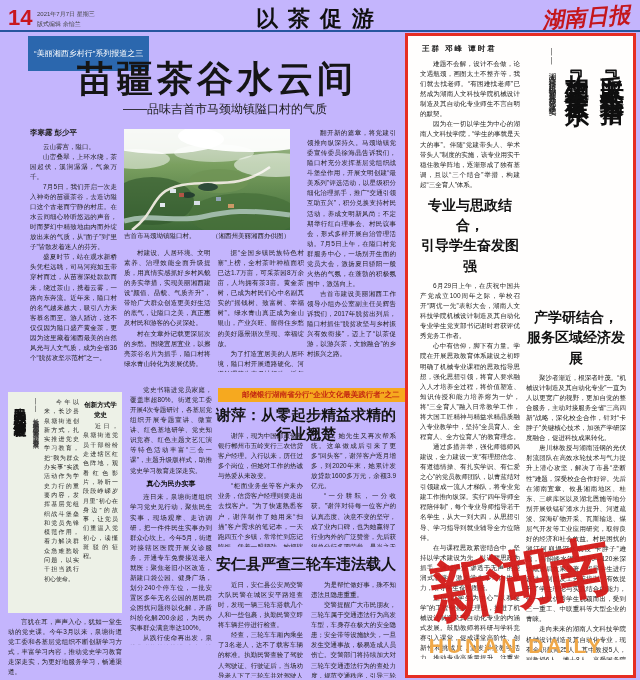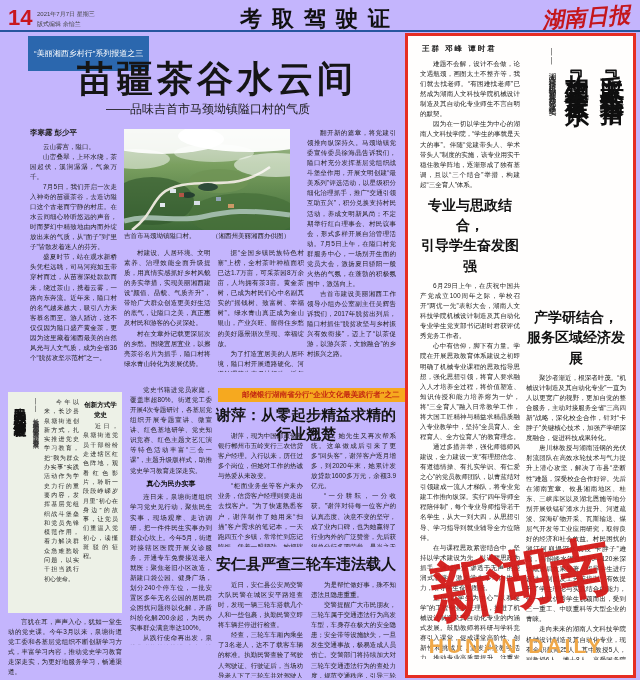--- a/index.html
+++ b/index.html
@@ -10,21 +10,21 @@
   .section-title{position:absolute;left:0;right:0;top:4px;text-align:center;font-family:"Liberation Serif",serif;font-size:22px;font-weight:900;letter-spacing:10px;color:#101010;}
   .paper-logo{position:absolute;right:10px;top:3px;font-size:22px;font-weight:800;color:#c4161c;font-style:italic;font-family:"DejaVu Serif",serif;transform:rotate(-4deg);}
   .blue-rule{position:absolute;left:0;top:30px;width:640px;height:2px;background:#27559e;}
   
   .txt{text-align:justify;overflow:hidden;line-height:1.55;color:#232323;}
   .txt p{margin:0;text-indent:2em;}
   .subhead{font-weight:800;text-align:center;white-space:pre-line;color:#111;}
   
   .kicker{position:absolute;left:28px;top:36px;background:#2b67ae;color:#fff;font-size:8px;padding:12px 6px;}
   .m-headline{position:absolute;left:28px;top:51px;width:370px;text-align:center;font-size:36px;font-weight:900;letter-spacing:4px;color:#151515;margin:4px;}
-  .m-subtitle{position:absolute;left:23px;top:101px;width:370px;text-align:center;font-size:12px;color:#1c1c1c;}
+  .m-subtitle{position:absolute;left:40px;top:101px;width:370px;text-align:center;font-size:12px;color:#1c1c1c;}
   .m-colL{position:absolute;left:30px;top:127px;width:87px;height:245px;font-size:6.5px;}
   .m-byline{font-weight:700;font-size:7.5px;margin-bottom:3px;text-indent:0 !important;}
   .m-colR{position:absolute;left:307px;top:128px;width:89px;height:244px;font-size:6.5px;}
   .m-photo{position:absolute;left:124px;top:129px;width:166px;height:101px;overflow:hidden;}
   .m-caption{position:absolute;left:124px;top:232px;width:166px;display:flex;justify-content:space-between;font-size:6.5px;color:#222;}
   .m-band{position:absolute;left:124px;top:248px;width:180px;height:124px;display:flex;gap:7px;}
   .m-band .bcol{flex:1;font-size:6.5px;}
   
   .lb-box{position:absolute;left:8px;top:392px;width:114px;height:221px;background:#edf1e7;padding:6px 4px;box-sizing:border-box;display:flex;gap:4px;}
   .lb-vh{writing-mode:vertical-rl;font-size:12.5px;font-weight:900;letter-spacing:1px;line-height:1.2;color:#111;}
@@ -58,21 +58,21 @@
 </head>
 <body>
 
 <div class="page">
 
   <div class="pagenum">14</div>
   <div class="dateblock">
     <div>2021年7月7日 星期三</div>
     <div>版式编辑 余怡兰</div>
   </div>
-  <div class="section-title">考取驾驶证</div>
+  <div class="section-title">以茶促游</div>
   <div class="paper-logo">湖南日报</div>
   <div class="blue-rule"></div>
 
   <div class="kicker">“美丽湘西乡村行”系列报道之三</div>
   <h1 class="m-headline">苗疆茶谷水云间</h1>
   <div class="m-subtitle">——品味吉首市马颈坳镇隘口村的气质</div>
 
   <div class="m-colL txt">
     <div class="m-byline">李寒露 彭少平</div>
     <div>

